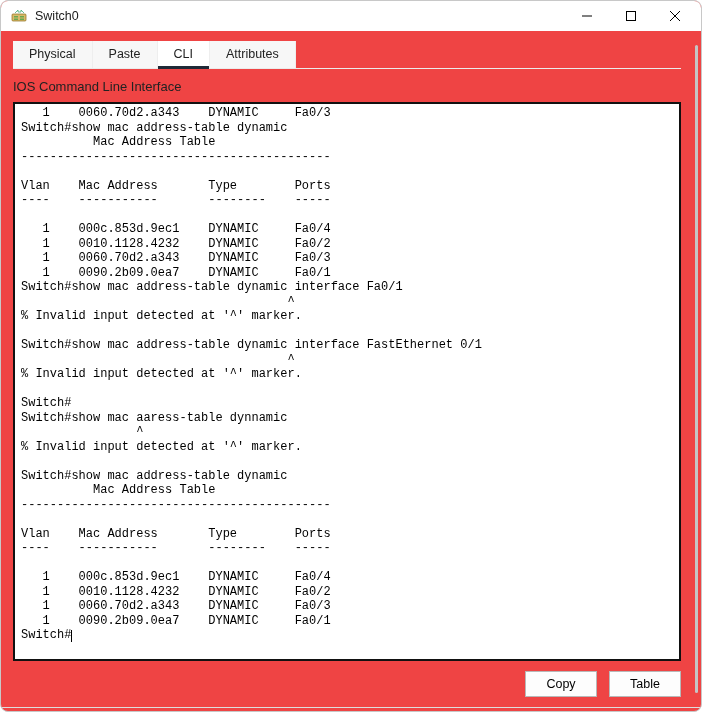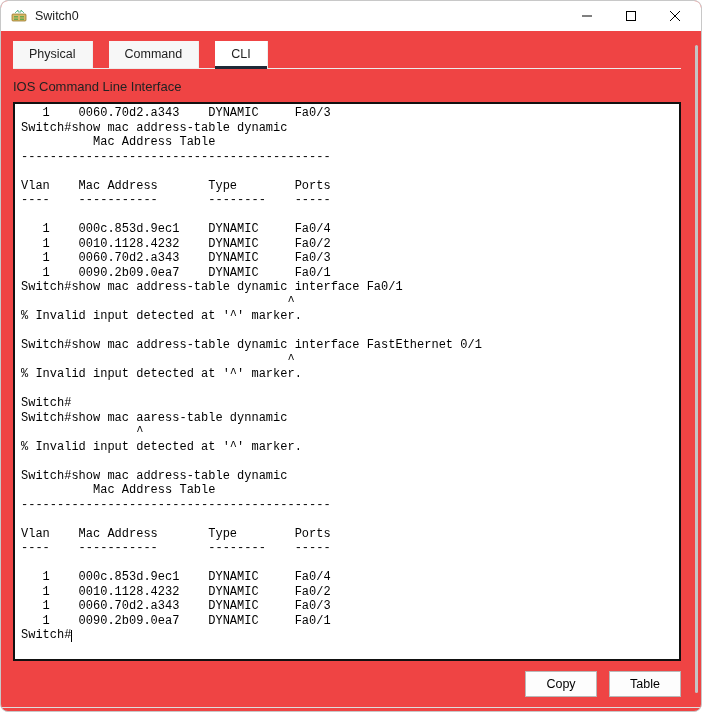--- a/index.html
+++ b/index.html
@@ -38,21 +38,21 @@
     }
     .side-scroll {
       position: absolute;
       right: 3px; top: 14px; bottom: 14px;
       width: 3px;
       background: #c5c5c5;
       border-radius: 3px;
     }
     .tabs {
       display: flex;
-      gap: 16px;
+      gap: 0;
       border-bottom: 1px solid #ebebeb;
       margin-right: 8px;
     }
     .tab {
       padding: 6px 16px 7px;
       font-size: 12.5px;
       color: #222;
       cursor: pointer;
       position: relative;
       background: #f7f7f7;
@@ -150,22 +150,23 @@
           </svg>
       </div>
     </div>
   </div>
 
   <div class="content-wrap">
     <div class="side-scroll"></div>
 
     <div class="tabs">
       <div class="tab">Physical</div>
-      <div class="tab">Command</div>
+      <div class="tab">Paste</div>
       <div class="tab active">CLI</div>
+      <div class="tab">Attributes</div>
     </div>
 
     <div class="cli-header">IOS Command Line Interface</div>
 
     <div class="terminal"><span>   1    0060.70d2.a343    DYNAMIC     Fa0/3
 Switch#show mac address-table dynamic
           Mac Address Table
 -------------------------------------------
 
 Vlan    Mac Address       Type        Ports

